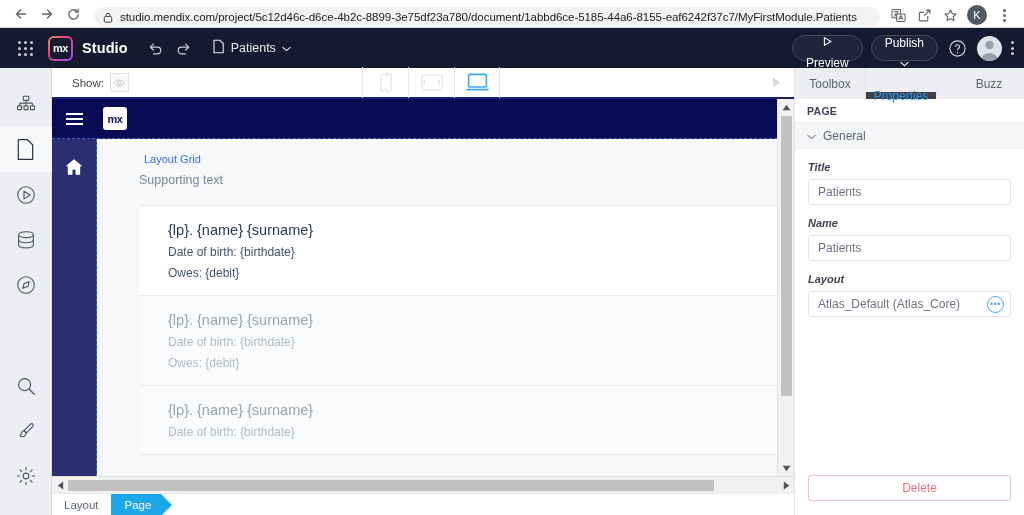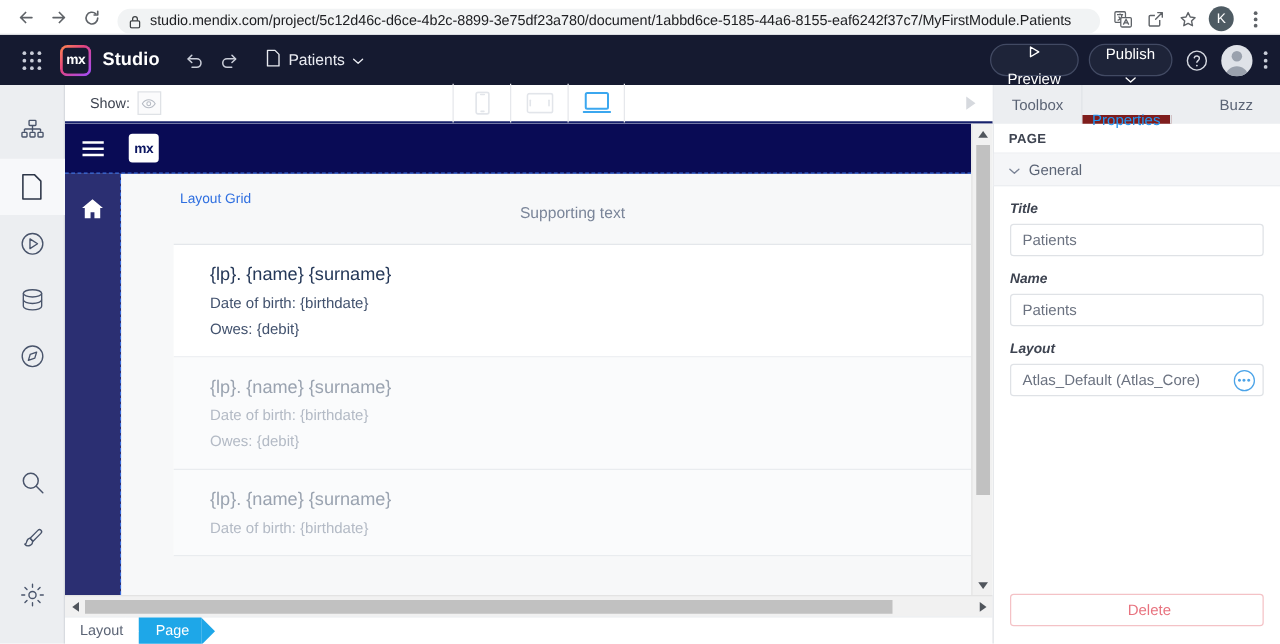--- a/index.html
+++ b/index.html
@@ -191,21 +191,21 @@
   .app-sidebar {
     width: 45px; background: #2b2f72; flex: none;
     display: flex; flex-direction: column; align-items: center;
     padding-top: 18px;
     border-right: 1px dashed #3b6ddb;
   }
   .app-content { flex: 1; background: #f7f8f9; min-width: 0; overflow: hidden; }
 
   .page-head { padding: 24px 0 0 42px; background: #f7f8f9; }
   .page-title { font-size: 26px; font-weight: bold; color: #172b4d; letter-spacing: -0.3px; }
-  .page-subtitle { font-size: 12.5px; color: #7a8599; margin-top: 0; text-align: center; }
+  .page-subtitle { font-size: 12.5px; color: #7a8599; margin-top: 10px; }
   .head-rule { height: 1px; background: #e4e7eb; margin: 18px 0 0 42px; }
 
   .list { background: #ffffff; margin-left: 42px; }
   .list-item { padding: 16px 0 15px 29px; border-bottom: 1px solid #e9ecef; background: #ffffff; }
   .list-item.muted { background: #fafbfc; }
   .li-title { font-size: 14.5px; color: #253858; font-weight: normal; }
   .list-item.muted .li-title { color: #9aa3b0; }
   .li-sub { font-size: 12px; color: #42526e; margin-top: 7px; }
   .list-item.muted .li-sub { color: #b3bac5; }
 
@@ -255,21 +255,21 @@
     border-left: 1px solid #dfe2e6;
     display: flex; flex-direction: column;
   }
   .rtabs { display: flex; height: 31px; background: #eceef1; flex: none; text-align: center; }
   .rtab {
     flex: 1; display: flex; align-items: center; justify-content: center;
     font-size: 12px; color: #5b6475;
     border-right: 1px solid #e0e3e7;
   }
   .rtab:last-child { border-right: none; padding-left: 17px; }
-  .rtab.active { background: #7f1d1d; color: #2196f3; margin-top: 24px; }
+  .rtab.active { background: #404040; color: #2196f3; margin-top: 24px; }
   .rpanel-section-head {
     height: 24px; display: flex; align-items: center;
     padding-left: 12px; font-size: 10.5px; font-weight: bold;
     color: #3d4350; letter-spacing: 0.3px;
     border-bottom: 1px solid #eceef1;
   }
   .collapse-row {
     height: 26px; display: flex; align-items: center; gap: 7px;
     padding-left: 12px; background: #f5f6f8;
     font-size: 12px; color: #5b6475;

